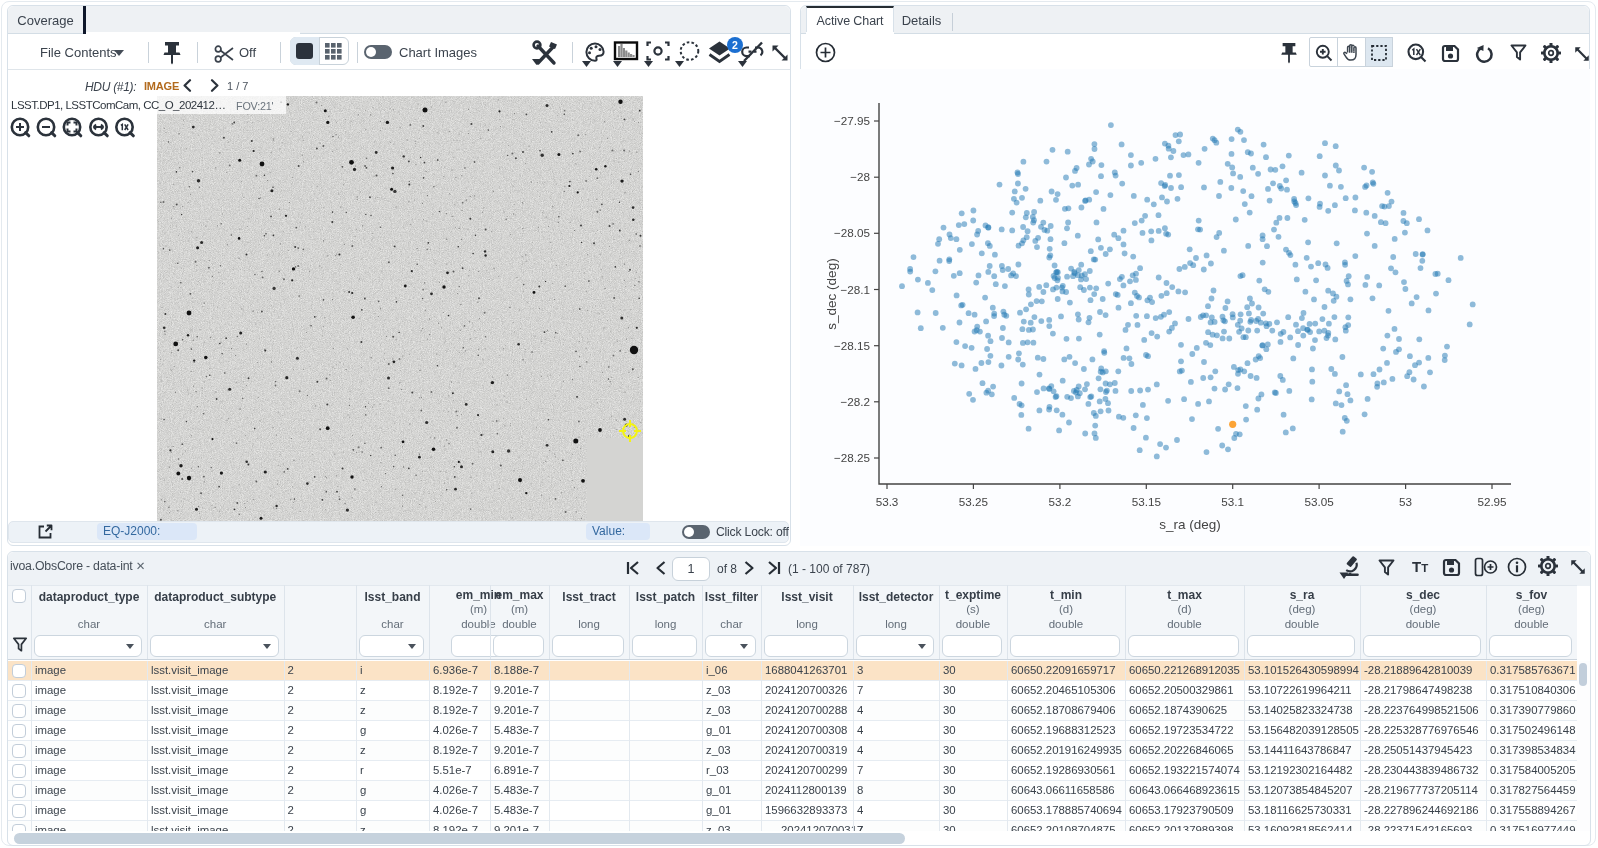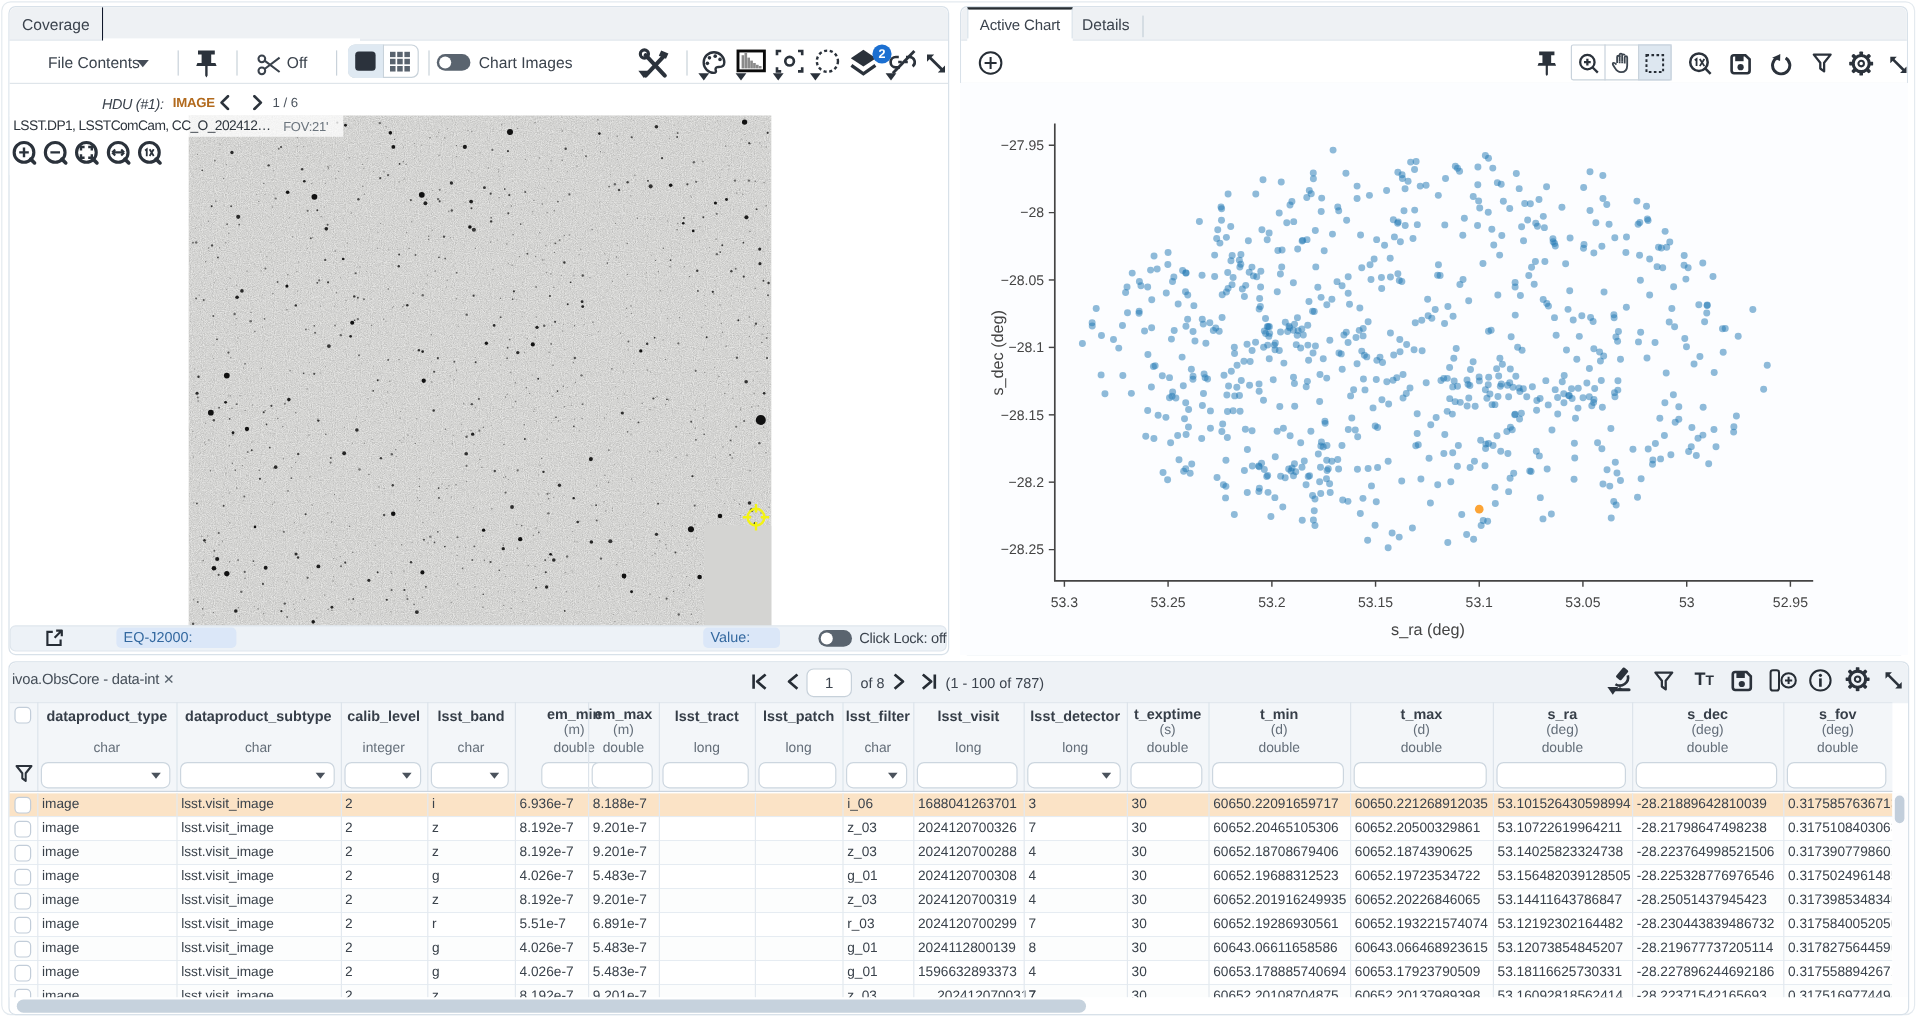--- a/index.html
+++ b/index.html
@@ -26,21 +26,21 @@
 .td{position:absolute;top:0;height:19px;line-height:19px;font-size:11.4px;color:#3a424b;white-space:nowrap;overflow:hidden}
 .cb{position:absolute;width:14px;height:14px;border:1px solid #c2cdd9;border-radius:4px;background:#fff}
 svg{display:block}
 </style></head>
 <body>
 
 <div class="abs" style="left:1px;top:1px;width:1595px;height:845px;border:1px solid #e4eaef;border-radius:8px"></div>
 
 <div class="panel" style="left:7px;top:5px;width:784px;height:541px">
  <div class="tabstrip"></div>
- <div class="tab" style="left:0;width:78px;border-right:1px solid #0f172a;border-radius:6px 0 0 0;font-size:13px;letter-spacing:0">Coverage</div>
+ <div class="tab" style="left:0;width:78px;border-right:3px solid #0f172a;border-radius:6px 0 0 0;font-size:13px;letter-spacing:0">Coverage</div>
  <div class="abs" style="left:78px;top:26px;width:214px;height:3px;background:#fff"></div>
 
  <div class="abs" style="left:0;top:28px;width:782px;height:36px;background:#fff;border-bottom:1px solid #dfe5ea"></div>
  <div class="lbl" style="left:32px;top:39px">File Contents</div>
  <div class="abs" style="left:106px;top:44px;border-left:5px solid transparent;border-right:5px solid transparent;border-top:6px solid #454d57"></div>
  <div class="sep" style="left:140px;top:36px;height:21px"></div>
  <svg class="icon" style="left:153px;top:34px" width="22" height="25" viewBox="0 0 22 25">
       <path fill="#2b323b" d="M4 2h14v3.5H15v7h3.5l1 2.5H2.5l1-2.5H7v-7H4zM10 15h2v8l-1 1.5L10 23z"></path>
     </svg>
  <div class="sep" style="left:189px;top:36px;height:21px"></div>
@@ -138,21 +138,21 @@
 
  <div class="abs" style="left:0;top:64px;width:782px;height:27px;background:#fff"></div>
  <div class="lbl" style="left:77px;top:74px;font-size:12px;letter-spacing:-0.3px;font-style:italic;font-weight:400">HDU (#1):</div>
  <div class="lbl" style="left:136px;top:74px;font-size:11px;letter-spacing:-0.2px;color:#b26a1d;font-weight:700">IMAGE</div>
  <svg class="icon" style="left:174px;top:73px" width="11" height="13" viewBox="0 0 11 13">
       <path d="M8 1.2 L2.6 6.5 L8 11.8" stroke="#2c333c" stroke-width="2.2" fill="none" stroke-linecap="round" stroke-linejoin="round"></path>
     </svg>
  <svg class="icon" style="left:201px;top:73px" width="11" height="13" viewBox="0 0 11 13">
       <path d="M3 1.2 L8.4 6.5 L3 11.8" stroke="#2c333c" stroke-width="2.2" fill="none" stroke-linecap="round" stroke-linejoin="round"></path>
     </svg>
- <div class="lbl" style="left:219px;top:74px;font-size:11px;color:#4a525c">1 / 6</div>
+ <div class="lbl" style="left:219px;top:74px;font-size:11px;color:#4a525c">1 / 7</div>
 </div>
 
 <svg class="abs" style="left:157px;top:96px" width="486" height="426" viewBox="0 0 486 426">
  <rect x="0" y="0" width="486" height="426" fill="#e3e3e1"></rect>
  <rect x="430" y="342" width="56" height="84" fill="#d4d4d2"></rect>
  <filter id="nz">
       <feTurbulence type="fractalNoise" baseFrequency="1.1" numOctaves="2" seed="11"></feTurbulence>
       <feColorMatrix type="matrix" values="0 0 0 0 0  0 0 0 0 0  0 0 0 0 0  0.55 0.55 0.55 0 -0.55"></feColorMatrix>
     </filter>
     <filter id="nzw">
@@ -2456,25 +2456,20 @@
     <div class="hc" style="left:31px;width:116px">
       <div class="hn" style="top:5px">dataproduct_type</div>
       <div class="hu" style="top:33px">char</div>
       <div class="fi dd" style="left:3px;width:108px"></div>
     </div>
     <div class="hc" style="left:147px;width:136.5px">
       <div class="hn" style="top:5px">dataproduct_subtype</div>
       <div class="hu" style="top:33px">char</div>
       <div class="fi dd" style="left:3px;width:128.5px"></div>
     </div>
-    <div class="hc" style="left:283.5px;width:72.5px">
-      <div class="hn" style="top:5px">calib_level</div>
-      <div class="hu" style="top:33px">integer</div>
-      <div class="fi dd" style="left:3px;width:64.5px"></div>
-    </div>
     <div class="hc" style="left:356px;width:73px">
       <div class="hn" style="top:5px">lsst_band</div>
       <div class="hu" style="top:33px">char</div>
       <div class="fi dd" style="left:3px;width:65px"></div>
     </div>
     <div class="hc" style="left:448px;width:61px">
       <div class="hn" style="top:3px">em_min</div>
       <div class="hu" style="top:18px">(m)</div>
       <div class="hu" style="top:33px">double</div>
       <div class="fi" style="left:3px;width:53px"></div>

